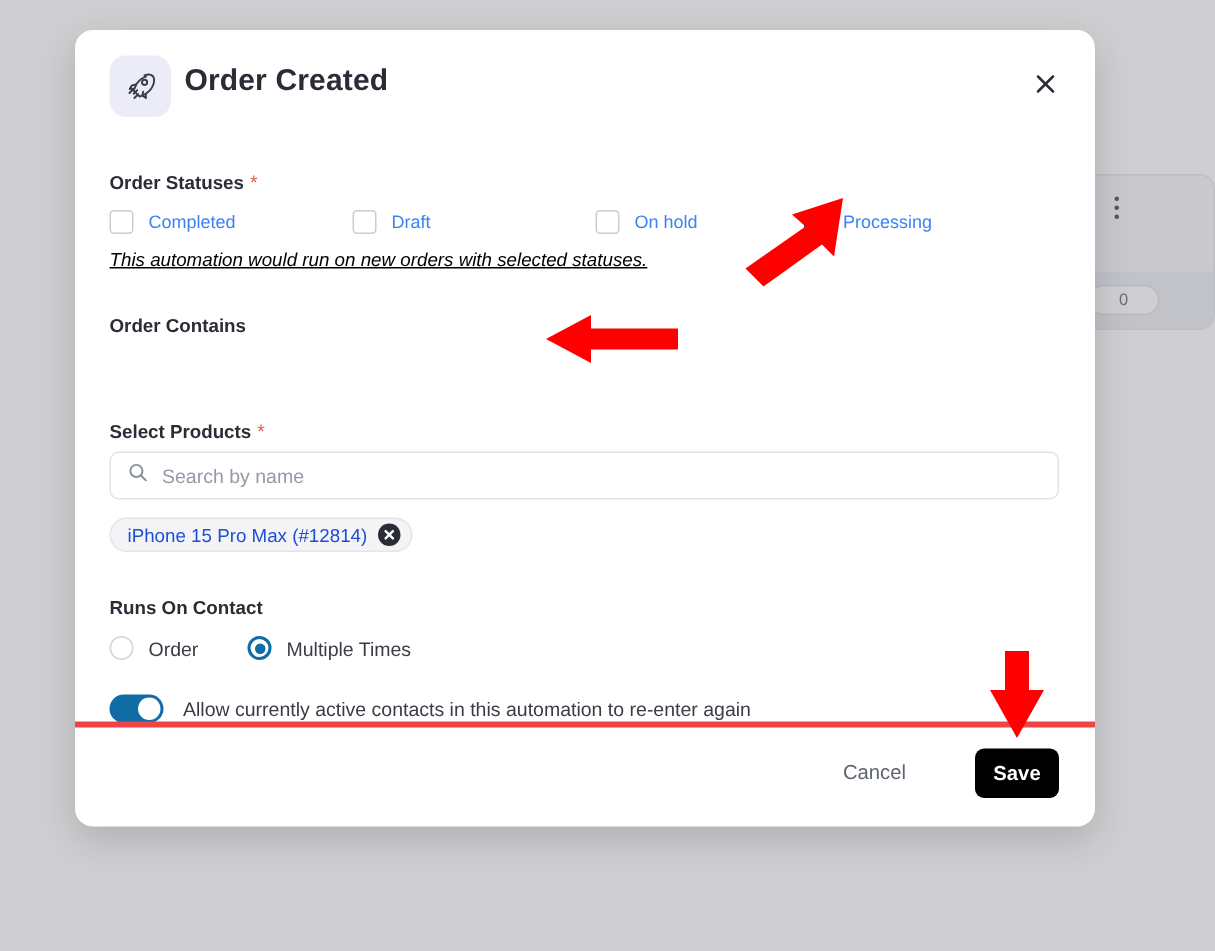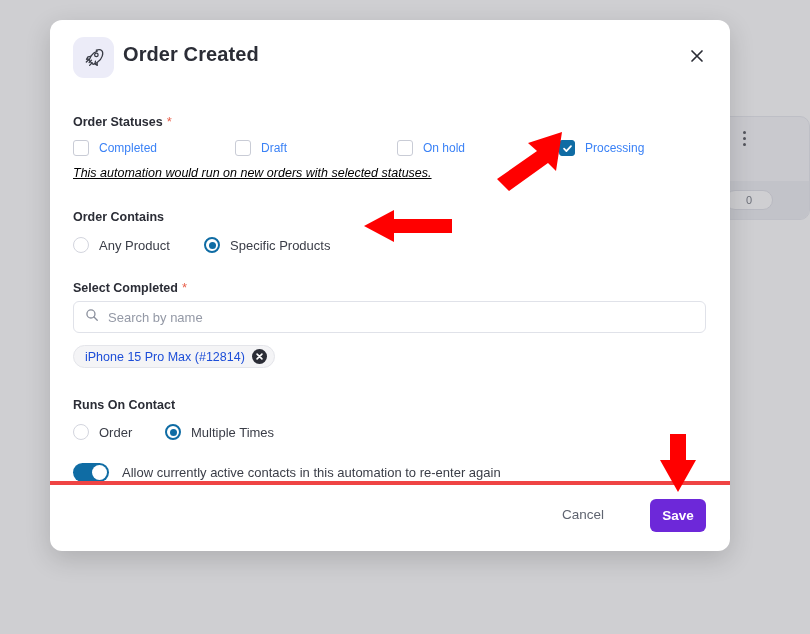--- a/index.html
+++ b/index.html
@@ -341,21 +341,21 @@
     border: none;
     font-family: "Liberation Sans", sans-serif;
     padding: 0;
   }
   #save-button {
     position: absolute;
     right: 24px;
     top: 14px;
     width: 56px;
     height: 33px;
-    background: #6d28d9;
+    background: #000000;
     color: #ffffff;
     font-size: 13.5px;
     font-weight: bold;
     border: none;
     border-radius: 6px;
     cursor: pointer;
     font-family: "Liberation Sans", sans-serif;
   }
 
   
@@ -413,47 +413,37 @@
         <span class="cb-label">Completed</span>
       </div>
       <div class="cb-item" style="left:162px;">
         <span class="cbox"></span>
         <span class="cb-label">Draft</span>
       </div>
       <div class="cb-item" style="left:324px;">
         <span class="cbox"></span>
         <span class="cb-label">On hold</span>
       </div>
-      <div class="cb-item" style="left:486px;text-align:right;">
+      <div class="cb-item" style="left:463px;text-align:right;">
         <span class="cbox checked">
           <svg width="11" height="11" viewBox="0 0 12 12" stroke="#ffffff" stroke-width="1.9" fill="none" stroke-linecap="round" stroke-linejoin="round">
             <path d="M2.2 6.2 L4.8 8.8 L9.8 3.4"></path>
           </svg>
         </span>
         <span class="cb-label">Processing</span>
       </div>
     </div>
 
     <div class="helper-text" style="left:23px; top:68px;">This automation would run on new orders with selected statuses.</div>
 
     <div class="section-label" style="left:23px; top:112px;">Order Contains</div>
 
-    <div class="radio-row" style="left:23px; top:137px; width:400px;">
-      <div class="radio-item" style="left:0px;">
-        <span class="radio"></span>
-        <span class="radio-label">Any Product</span>
-      </div>
-      <div class="radio-item" style="left:131px;">
-        <span class="radio selected"></span>
-        <span class="radio-label">Specific Products</span>
-      </div>
-    </div>
 
     <div class="section-label" style="left:23px; top:182px;">
-      <span>Select Completed</span><span class="req-star">*</span>
+      <span>Select Products</span><span class="req-star">*</span>
     </div>
 
     <div id="search-box">
       <span>
         <svg width="14" height="14" viewBox="0 0 16 16" fill="none" stroke="#8a8f9c" stroke-width="1.5" stroke-linecap="round">
           <circle cx="6.8" cy="6.8" r="4.6"></circle>
           <path d="M10.3 10.3 L14 14"></path>
         </svg>
       </span>
       <input id="search-input" type="text" placeholder="Search by name" style="">

